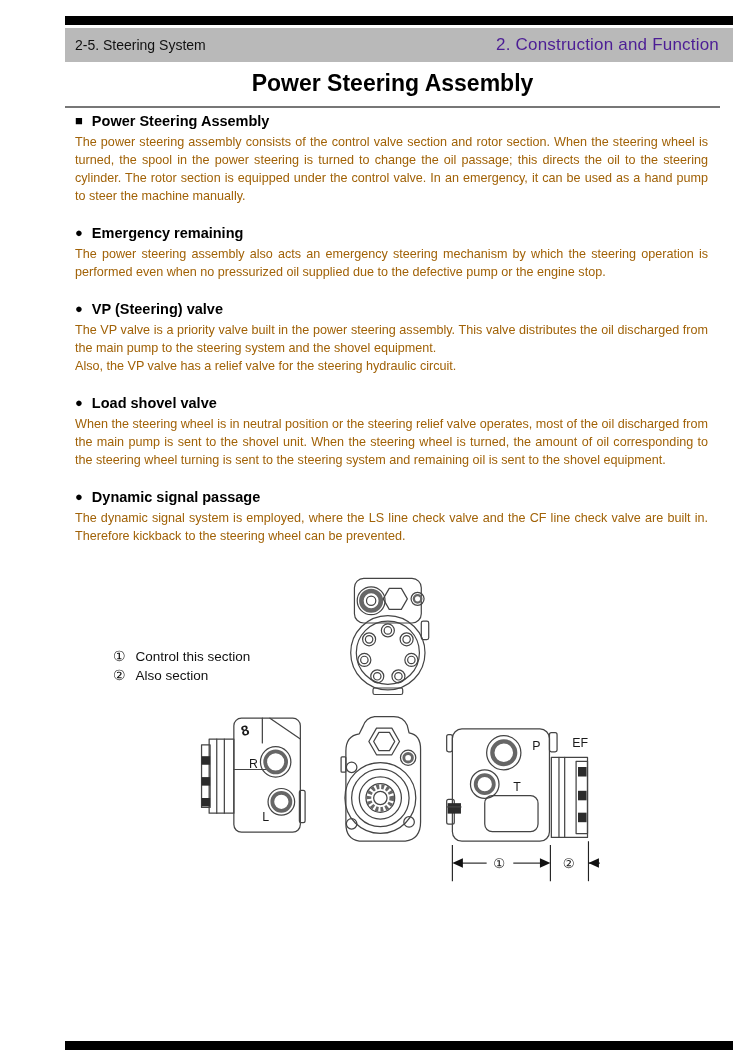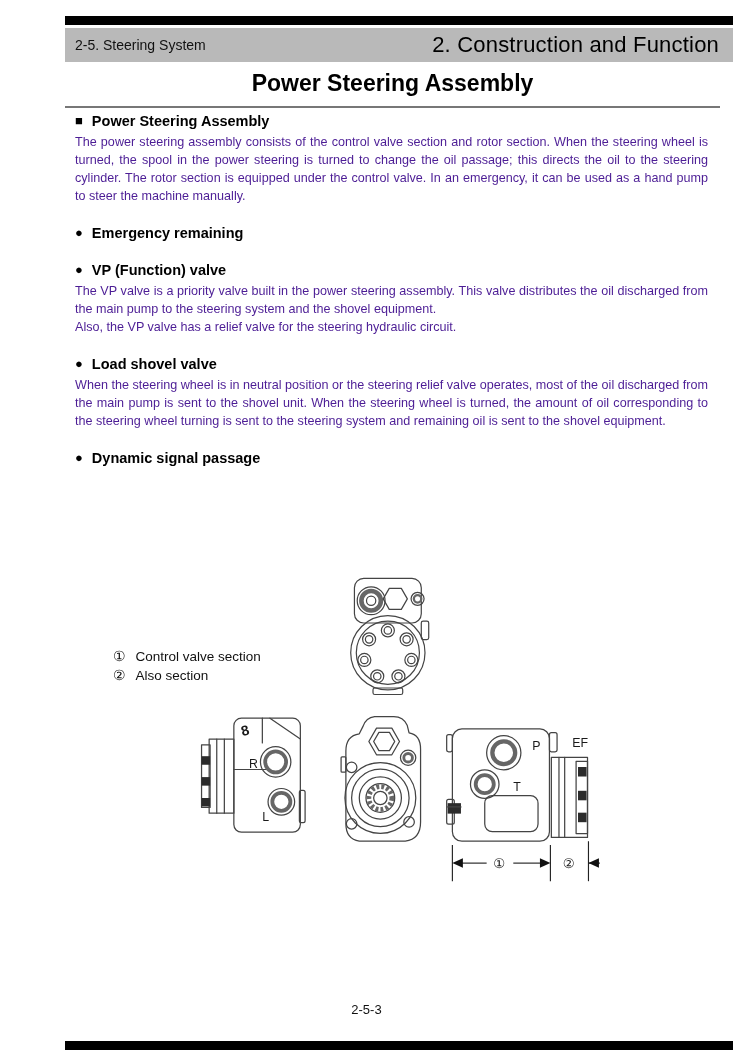--- a/index.html
+++ b/index.html
@@ -14,37 +14,37 @@
   }
   .top-bar{position:absolute;left:65px;right:0;top:16px;height:9px;background:#000000;}
   .bottom-bar{position:absolute;left:65px;right:0;top:1041px;height:9px;background:#000000;}
   .header-band{
     position:absolute;left:65px;right:0;top:28px;height:34px;
     background:#b9b9b9;
     display:flex;align-items:center;justify-content:space-between;
     box-sizing:border-box;padding:0 14px 0 10px;
   }
   .header-left{font-size:14px;color:#111;}
-  .header-right{font-size:22px;color:#000000;letter-spacing:0.2px;}
+  .header-right{font-size:17px;color:#4c1d95;letter-spacing:0.2px;}
   .page-title{
     position:absolute;left:65px;top:70px;width:655px;
     text-align:center;font-size:23px;font-weight:bold;color:#000;
   }
   .title-rule{position:absolute;left:65px;top:106px;width:655px;height:2px;background:#777777;}
   .content{position:absolute;left:75px;top:112px;width:633px;}
   .section{margin:0;}
   .section + .section{margin-top:19px;}
   .sec-heading{
     display:flex;align-items:center;gap:9px;
     font-size:14.5px;font-weight:bold;color:#000;line-height:18px;
   }
   .sec-heading .bullet{font-size:13px;line-height:18px;}
   .sec-body{
     margin-top:3px;
-    font-size:12.6px;line-height:18px;color:#4c1d95;
+    font-size:12.6px;line-height:18px;color:#a16207;
     text-align:justify;white-space:pre-line;
   }
   .legend{
     position:absolute;left:113px;top:647px;
     font-size:13.5px;line-height:18px;color:#111;
   }
   .legend-row{display:flex;gap:10px;align-items:baseline;}
   .legend-marker{font-size:14px;}
   .figure svg{position:absolute;}
   svg .ln{fill:none;stroke:#444444;stroke-width:1.3;stroke-linejoin:round;stroke-linecap:round;}
@@ -84,52 +84,54 @@
         <span>Power Steering Assembly</span>
       </div>
       <div class="sec-body">The power steering assembly consists of the control valve section and rotor section. When the steering wheel is turned, the spool in the power steering is turned to change the oil passage; this directs the oil to the steering cylinder. The rotor section is equipped under the control valve. In an emergency, it can be used as a hand pump to steer the machine manually.</div>
     </div>
 
     <div class="section">
       <div class="sec-heading">
         <span class="bullet">●</span>
         <span>Emergency remaining</span>
       </div>
-    </div>
-
-    <div class="section">
-      <div class="sec-heading">
-        <span class="bullet">●</span>
-        <span>VP (Function) valve</span>
+      <div class="sec-body">The power steering assembly also acts an emergency steering mechanism by which the steering operation is performed even when no pressurized oil supplied due to the defective pump or the engine stop.</div>
+    </div>
+
+    <div class="section">
+      <div class="sec-heading">
+        <span class="bullet">●</span>
+        <span>VP (Steering) valve</span>
       </div>
       <div class="sec-body">The VP valve is a priority valve built in the power steering assembly. This valve distributes the oil discharged from the main pump to the steering system and the shovel equipment.
 Also, the VP valve has a relief valve for the steering hydraulic circuit.</div>
     </div>
 
     <div class="section">
       <div class="sec-heading">
         <span class="bullet">●</span>
         <span>Load shovel valve</span>
       </div>
       <div class="sec-body">When the steering wheel is in neutral position or the steering relief valve operates, most of the oil discharged from the main pump is sent to the shovel unit. When the steering wheel is turned, the amount of oil corresponding to the steering wheel turning is sent to the steering system and remaining oil is sent to the shovel equipment.</div>
     </div>
 
     <div class="section">
       <div class="sec-heading">
         <span class="bullet">●</span>
         <span>Dynamic signal passage</span>
       </div>
+      <div class="sec-body">The dynamic signal system is employed, where the LS line check valve and the CF line check valve are built in. Therefore kickback to the steering wheel can be prevented.</div>
     </div>
 
   </div>
 
   <div class="legend">
     <div class="legend-row">
       <span class="legend-marker">①</span>
-      <span>Control valve section</span>
+      <span>Control this section</span>
     </div>
     <div class="legend-row">
       <span class="legend-marker">②</span>
       <span>Also section</span>
     </div>
   </div>
 
   <div class="figure">
 
     <svg style="left:334px;top:572px;" width="104" height="128" viewBox="0 0 112 136">
@@ -231,17 +233,16 @@
       <polygon class="arrow" points="16,163 27,158 27,168"></polygon>
       <polygon class="arrow" points="119,163 108,158 108,168"></polygon>
       <text class="dimtxt" x="59" y="168">①</text>
       <text class="dimtxt" x="132" y="168">②</text>
       <line class="dim" x1="159" y1="163" x2="171" y2="163"></line>
       <polygon class="arrow" points="159,163 170,158 170,168"></polygon>
     </svg>
 
   </div>
 
-  <div class="page-number">2-5-3</div>
 
   <div class="bottom-bar"></div>
 
 </div>
 
 </body></html>

